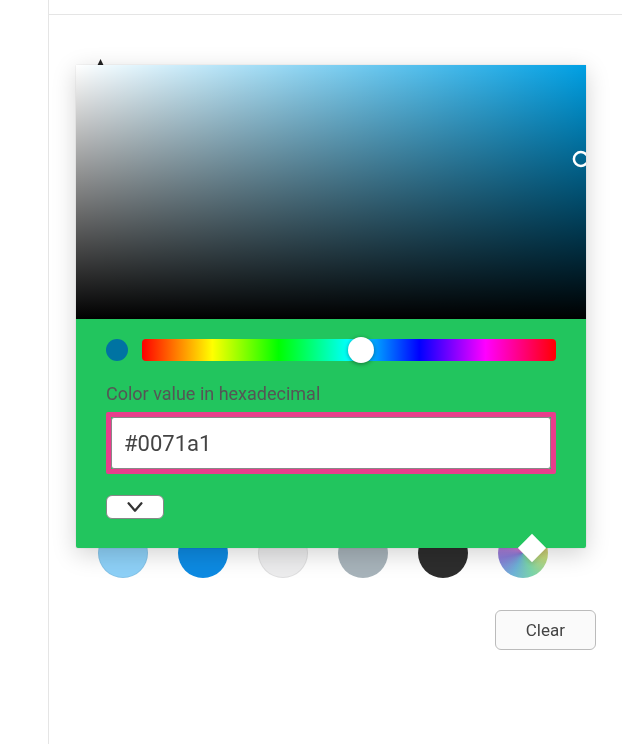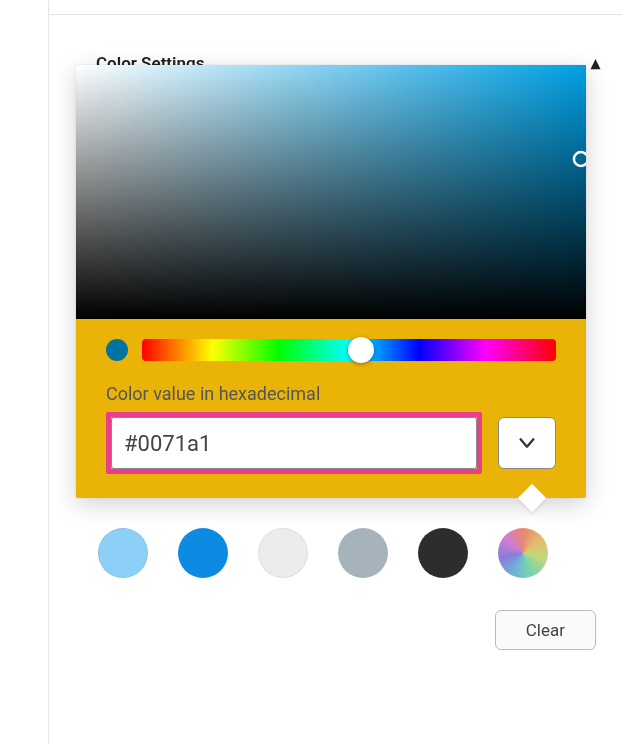--- a/index.html
+++ b/index.html
@@ -41,21 +41,21 @@
   }
   .chevup {
     font-size: 18px;
     font-weight: 700;
   }
   .colorpicker-popover {
     position: absolute;
     top: 65px;
     left: 76px;
     width: 510px;
-    background: #eab308;
+    background: #22c55e;
     box-shadow: 0 6px 24px rgba(0,0,0,0.18), 0 0 0 1px rgba(0,0,0,0.03);
     border-radius: 2px;
     padding-bottom: 24px;
     z-index: 10;
   }
   .saturation-area {
     position: relative;
     width: 100%;
     height: 254px;
     background: #00a0e4;
@@ -99,20 +99,21 @@
   }
   .hex-label {
     font-size: 18px;
     color: #555;
     margin-bottom: 8px;
   }
   .hex-row {
     display: flex;
     align-items: stretch;
     gap: 16px;
+    flex-direction: column;
   }
   .hex-input-wrap {
     position: relative;
     flex: 1;
     border: 5px solid #e83e8c;
     border-radius: 2px;
   }
   .hex-input {
     width: 100%;
     height: 52px;
@@ -186,21 +187,20 @@
     font-family: inherit;
   }
 </style>
 </head>
 <body>
 
 <div class="vline-left"></div>
 <div class="hline-top"></div>
 
 <div class="panel-header">
-  <span>Color Settings</span>
   <span class="chevup">▴</span>
 </div>
 
 <div class="colorpicker-popover">
   <div class="saturation-area">
     <svg width="100%" height="100%" viewBox="0 0 510 254" preserveAspectRatio="none">
       <defs>
         <linearGradient id="gwhite" x1="0" y1="0" x2="1" y2="0">
           <stop offset="0%" stop-color="#ffffff" stop-opacity="1"></stop>
           <stop offset="100%" stop-color="#ffffff" stop-opacity="0"></stop>

